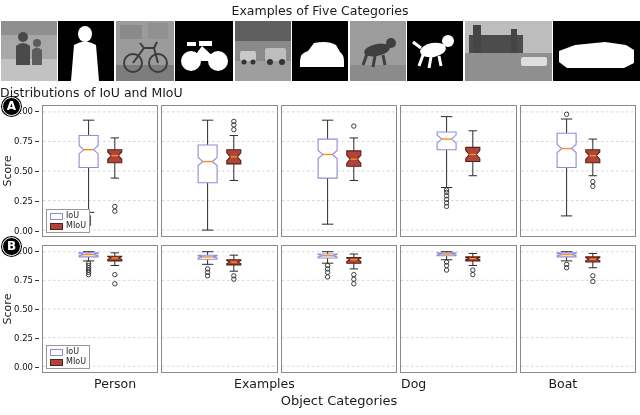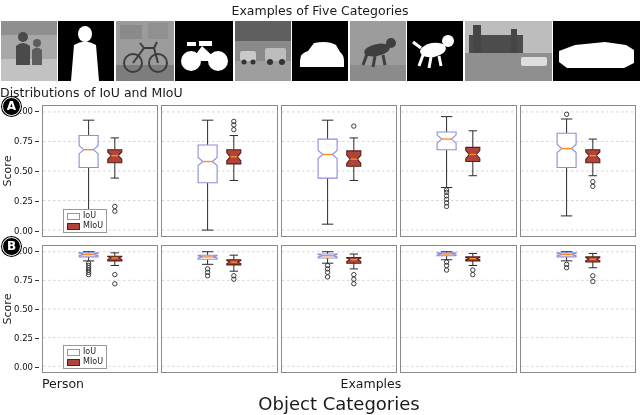--- a/index.html
+++ b/index.html
@@ -20,27 +20,27 @@
   .subplot{flex:1 1 0;position:relative;border:1px solid #8a8a8a;background:#fff;box-sizing:border-box;}
   .subplot svg{position:absolute;left:0;top:0;}
   .yticks{position:absolute;left:0;top:2px;bottom:2px;width:42px;}
   .ytick{position:absolute;right:9px;font-size:8.5px;line-height:10px;height:10px;color:#111;}
   .ytickmark{position:absolute;right:3px;width:4px;height:1px;background:#333;}
   .ylab{position:absolute;left:-19px;top:calc(50% - 7px);width:54px;height:14px;text-align:center;
         font-size:11px;transform:rotate(-90deg);}
   .badge{position:absolute;left:2px;top:-6px;width:17px;height:17px;border-radius:50%;
          background:#000;color:#fff;font-weight:bold;font-size:12px;line-height:17px;
          text-align:center;border:1.5px solid #fff;box-shadow:0 0 0 1px #000;z-index:10;}
-  .legend{position:absolute;left:20px;bottom:3px;border:1px solid #999;background:#fff;
+  .legend{position:absolute;left:3px;bottom:3px;border:1px solid #999;background:#fff;
           padding:1px 3px;font-size:8px;line-height:10px;z-index:5;}
   .lg-row{display:flex;align-items:center;gap:3px;}
   .sw{width:13px;height:7px;display:inline-block;box-sizing:border-box;}
   .xticks{display:flex;gap:3px;margin:1px 4px 0 42px;font-size:12.5px;height:16px;}
-  .xticks div{flex:1;text-align:left;}
-  .xlabel{text-align:center;font-size:18px;margin:1px 4px 0 42px;height:17px;}
+  .xticks div{flex:1;text-align:center;}
+  .xlabel{text-align:center;font-size:13px;margin:1px 4px 0 42px;height:17px;}
 </style>
 </head>
 <body>
 
 <div class="fig">
 
   <div class="fig-title">Examples of Five Categories</div>
 
   <div class="strip">
     <div class="pair">
@@ -467,16 +467,18 @@
             <circle cx="71.82000000000001" cy="35.509090909090915" r="2.2" fill="none" stroke="#2a2a2a" stroke-width="0.9"></circle>
             <circle cx="71.82000000000001" cy="29.78181818181818" r="2.2" fill="none" stroke="#2a2a2a" stroke-width="0.9"></circle>
           </svg>
         </div>
       </div>
   </div>
 
   <div class="xticks">
       <div>Person</div>
       <div>Examples</div>
+      <div>Dog</div>
+      <div>Boat</div>
     </div>
   <div class="xlabel">Object Categories</div>
 
 </div>
 
 </body></html>

